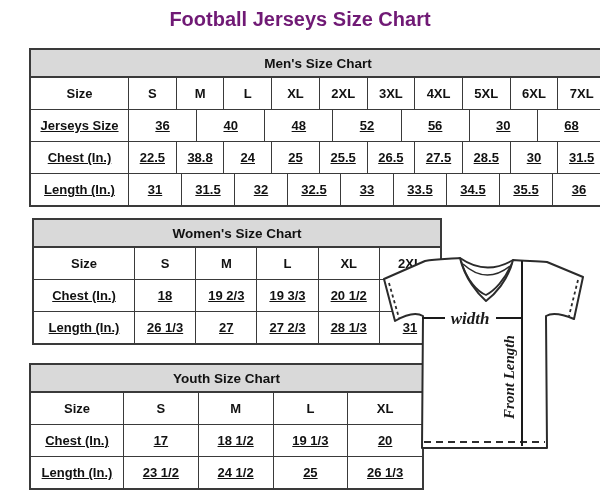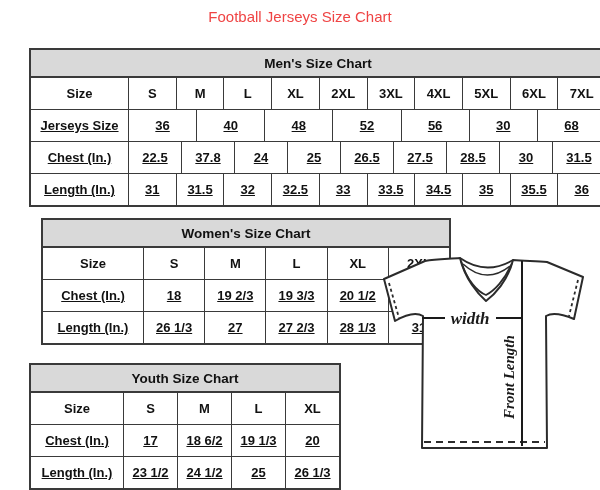--- a/index.html
+++ b/index.html
@@ -2,41 +2,41 @@
 <html><head>
 <meta charset="utf-8">
 <style>
   html,body{margin:0;padding:0;}
   body{
     width:600px;height:490px;position:relative;background:#ffffff;
     font-family:"Liberation Sans",sans-serif;color:#111;overflow:hidden;
   }
   .page-title{
     position:absolute;top:8px;left:0;width:600px;text-align:center;
-    font-size:15px;font-weight:normal;color:#ef4444;
+    font-size:20px;font-weight:bold;color:#701a75;
   }
   .size-table{
     position:absolute;box-sizing:border-box;border:2px solid #3a3a3a;
     background:#fff;font-weight:bold;font-size:13px;margin-left:21px;
   }
   .tbl-header{
     height:26px;background:#d9d9d9;border-bottom:2px solid #3a3a3a;
     display:flex;align-items:center;justify-content:center;
     font-size:13.5px;
   }
   .tbl-row{display:flex;height:31px;}
   .tbl-row + .tbl-row{border-top:1.5px solid #3a3a3a;text-decoration:underline;}
   .tbl-cell{
     flex:1;display:flex;align-items:center;justify-content:center;
     border-left:1.5px solid #3a3a3a;white-space:nowrap;overflow:hidden;
   }
   .tbl-cell:first-child{border-left:none;}
   #mens-table{left:8px;top:48px;width:578px;}
-  #womens-table{left:20px;top:218px;width:410px;}
-  #youth-table{left:8px;top:363px;width:312px;}
+  #womens-table{left:11px;top:218px;width:410px;}
+  #youth-table{left:8px;top:363px;width:395px;}
   #jersey-diagram{position:absolute;left:375px;top:215px;}
   .jersey-label{
     font-family:"Liberation Serif",serif;font-style:italic;font-weight:bold;fill:#1a1a1a;
   }
 </style>
 </head>
 <body>
 
 <div class="page-title">Football Jerseys Size Chart</div>
 
@@ -62,39 +62,39 @@
         <div class="tbl-cell">40</div>
         <div class="tbl-cell">48</div>
         <div class="tbl-cell">52</div>
         <div class="tbl-cell">56</div>
         <div class="tbl-cell">30</div>
         <div class="tbl-cell">68</div>
       </div>
       <div class="tbl-row">
         <div class="tbl-cell" style="flex: 0 0 97px;">Chest (In.)</div>
         <div class="tbl-cell">22.5</div>
-        <div class="tbl-cell">37.8</div>
+        <div class="tbl-cell">38.8</div>
         <div class="tbl-cell">24</div>
         <div class="tbl-cell">25</div>
+        <div class="tbl-cell">25.5</div>
         <div class="tbl-cell">26.5</div>
         <div class="tbl-cell">27.5</div>
         <div class="tbl-cell">28.5</div>
         <div class="tbl-cell">30</div>
         <div class="tbl-cell">31.5</div>
       </div>
       <div class="tbl-row">
         <div class="tbl-cell" style="flex: 0 0 97px;">Length (In.)</div>
         <div class="tbl-cell">31</div>
         <div class="tbl-cell">31.5</div>
         <div class="tbl-cell">32</div>
         <div class="tbl-cell">32.5</div>
         <div class="tbl-cell">33</div>
         <div class="tbl-cell">33.5</div>
         <div class="tbl-cell">34.5</div>
-        <div class="tbl-cell">35</div>
         <div class="tbl-cell">35.5</div>
         <div class="tbl-cell">36</div>
       </div>
     </div>
 </div>
 
 <div class="size-table" id="womens-table">
   <div class="tbl-header">Women's Size Chart</div>
   <div class="tbl-body">
       <div class="tbl-row">
@@ -130,21 +130,21 @@
       <div class="tbl-row">
         <div class="tbl-cell" style="flex: 0 0 92px;">Size</div>
         <div class="tbl-cell">S</div>
         <div class="tbl-cell">M</div>
         <div class="tbl-cell">L</div>
         <div class="tbl-cell">XL</div>
       </div>
       <div class="tbl-row">
         <div class="tbl-cell" style="flex: 0 0 92px;">Chest (In.)</div>
         <div class="tbl-cell">17</div>
-        <div class="tbl-cell">18 6/2</div>
+        <div class="tbl-cell">18 1/2</div>
         <div class="tbl-cell">19 1/3</div>
         <div class="tbl-cell">20</div>
       </div>
       <div class="tbl-row">
         <div class="tbl-cell" style="flex: 0 0 92px;">Length (In.)</div>
         <div class="tbl-cell">23 1/2</div>
         <div class="tbl-cell">24 1/2</div>
         <div class="tbl-cell">25</div>
         <div class="tbl-cell">26 1/3</div>
       </div>

